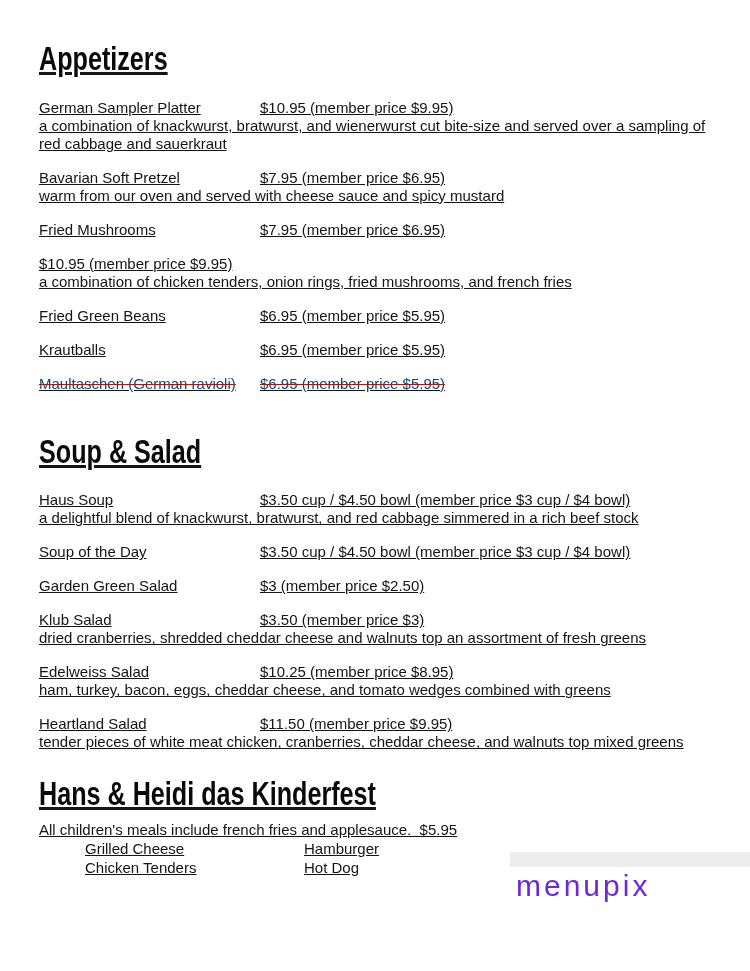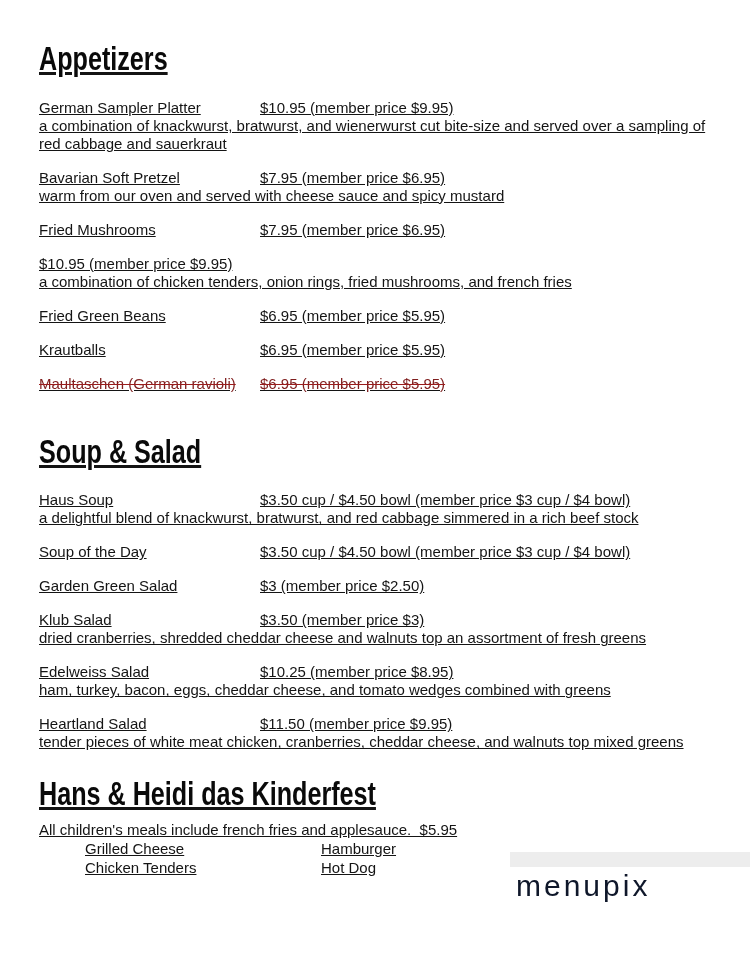--- a/index.html
+++ b/index.html
@@ -27,49 +27,49 @@
   .section { margin: 0; }
   .section + .section .heading { margin-top: 40px; }
 
   .item { margin-bottom: 16px; font-size: 15px; line-height: 18px; }
   .item .row { display: flex; align-items: baseline; }
   .item .name { width: 221px; flex: 0 0 221px; }
   .item .price { flex: 1; }
   .item .desc { margin-top: 0; }
 
   .struck {
-    color: #7f1d1d;
+    color: #0c4a6e;
     text-decoration: line-through;
     text-decoration-color: #9b1c1c;
   }
 
   .kids { margin-top: 24px; }
   .kids .heading { margin-bottom: 8px; }
   .kids-note { font-size: 15px; line-height: 19px; white-space: pre-wrap; }
-  .kids-cols { display: flex; margin-top: 0; font-size: 15px; line-height: 19px; gap: 17px; }
+  .kids-cols { display: flex; margin-top: 0; font-size: 15px; line-height: 19px; }
   .kids-col-1 { margin-left: 46px; width: 219px; flex: 0 0 219px; }
   .kids-col-2 { width: 200px; }
 
   .watermark {
     position: absolute;
     left: 510px;
     top: 852px;
     width: 240px;
   }
   .watermark-bar {
     height: 15px;
     width: 240px;
     background: #ededed;
   }
   .watermark-text {
     margin-top: 2px;
     padding-left: 6px;
     font-size: 30px;
     letter-spacing: 3px;
-    color: #0f172a;
+    color: #6d28d9;
     font-weight: normal;
   }
 </style>
 </head>
 <body>
 
 <div class="page">
 
   <div class="section">
     <div class="heading">Appetizers</div>

